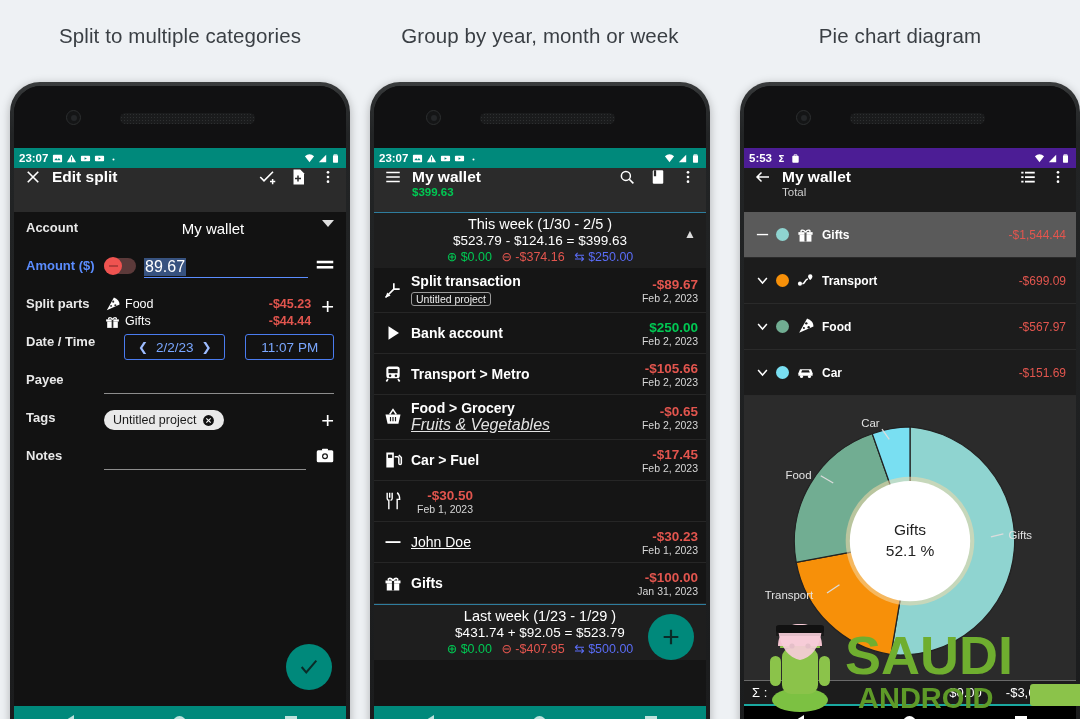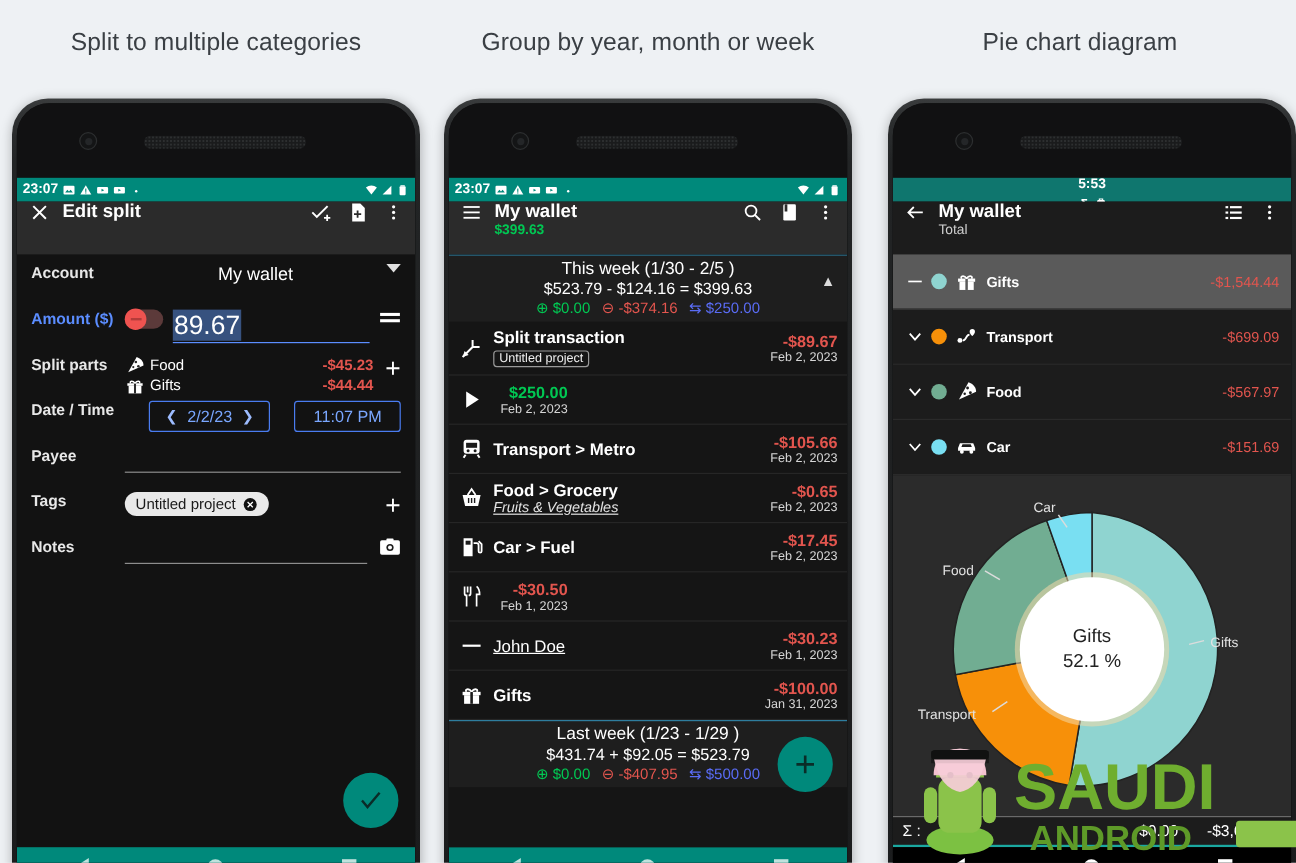--- a/index.html
+++ b/index.html
@@ -54,21 +54,21 @@
          background-image:radial-gradient(#2e3031 0.7px, transparent 0.8px);
          background-size:3px 3px; }
 
   .screen { flex:1 1 auto; background:#121212; position:relative; overflow:hidden;
             display:flex; flex-direction:column; }
 
   
   .statusbar { height:20px; display:flex; align-items:center; padding:0 5px;
                font-size:11.5px; font-weight:bold; color:#fff; gap:4px; flex:0 0 20px;}
   .statusbar.teal { background:#00897b; }
-  .statusbar.black { background:#0f766e;flex-direction:column; }
+  .statusbar.black { background:#4c1d95; }
   .sb-icons { display:flex; align-items:center; gap:3px; }
   .sb-right { margin-left:auto; display:flex; align-items:center; gap:2px; }
   .sico { width:11px; height:11px; display:inline-block; }
 
   
   .appbar { background:#2b2b2b; display:flex; align-items:flex-start; padding:0 10px;
             flex:0 0 44px; height:44px; gap:10px; }
   .appbar.dark { background:#1c1c1c; }
   .appbar-title { color:#fff; font-size:15.5px; font-weight:bold; }
   .appbar-sub { font-size:11.5px; font-weight:bold; }
@@ -83,21 +83,21 @@
   .flabel.accent { color:#5b8dff; }
   .fval { flex:1 1 auto; }
   .acct-name { text-align:center; font-size:15px; color:#fff; }
   .caret { width:0;height:0;border-left:6px solid transparent;border-right:6px solid transparent;
            border-top:7px solid #e0e0e0; margin-left:auto;}
   .toggle { width:32px;height:16px;border-radius:9px;background:#5c3a3a;position:relative;flex:0 0 32px;}
   .toggle:before{content:"";position:absolute;left:0;top:-1px;width:18px;height:18px;border-radius:50%;
                  background:#ef5350;}
   .toggle:after{content:"";position:absolute;left:4.5px;top:7px;width:9px;height:2px;background:#b43c3a;}
   .amount-wrap{flex:1 1 auto;margin:0 8px;border-bottom:1.6px solid #5b8dff;padding-bottom:1px;}
-  .amount-val{display:inline-block;background:#37527f;color:#fff;font-size:22px;padding:0 1px;}
+  .amount-val{display:inline-block;background:#37527f;color:#fff;font-size:16px;padding:0 1px;}
   .eq { width:18px;height:13px;flex:0 0 18px;}
   .splitparts{flex:1 1 auto;}
   .sp-line{display:flex;align-items:center;font-size:12.5px;line-height:17px;}
   .sp-ic{width:17px;height:17px;margin-right:4px;flex:0 0 17px;}
   .sp-name{color:#fff;}
   .sp-amt{margin-left:auto;color:#e2554e;font-weight:bold;}
   .plus{font-size:22px;color:#fff;margin-left:10px;line-height:1;}
   .boxfield{border:1.4px solid #4a7cf0;border-radius:3px;color:#7aa7ff;font-size:13.5px;
             display:flex;align-items:center;justify-content:center;height:26px;gap:8px;}
   .chev{font-size:12px;color:#9dbcff;}
@@ -128,21 +128,21 @@
               text-align:center;position:relative;}
   .gh-title{font-size:14.5px;color:#fff;}
   .gh-sum{font-size:13.5px;color:#fff;margin-top:1px;}
   .gh-detail{font-size:12.5px;margin-top:1px;}
   .gh-chev{position:absolute;right:10px;top:14px;color:#dcdcdc;font-size:12px;}
   .tx{display:flex;align-items:center;padding:5px 8px;border-bottom:1px solid #262626;min-height:41px;}
   .tx-ic{width:22px;height:22px;flex:0 0 22px;margin-right:7px;display:flex;align-items:center;justify-content:center;}
   .tx-main{flex:1 1 auto;min-width:0;}
   .tx-title{font-size:14px;color:#fff;font-weight:bold;}
   .tx-title.plain{font-weight:normal;text-decoration:underline;}
-  .tx-sub{font-size:12px;color:#e3e3e3;font-style:italic;text-decoration:underline;}
+  .tx-sub{font-size:16px;color:#e3e3e3;font-style:italic;text-decoration:underline;}
   .tx-sub.chip2{display:inline-block;border:1.2px solid #9a9a9a;border-radius:3px;
                 padding:0 4px;font-style:normal;text-decoration:none;color:#efefef;font-size:10.5px;}
   .tx-right{text-align:right;flex:0 0 auto;padding-left:6px;}
   .tx-amt{font-size:13.5px;font-weight:bold;}
   .tx-date{font-size:10.5px;color:#d6d6d6;}
   .neg{color:#e2554e;} .pos{color:#00c853;} .blue{color:#5a6cf5;} .grn{color:#00c853;}
   .fab.c2{right:12px;bottom:46px;}
 
   
   .catlist{background:#1c1c1c;flex:0 0 auto;}
@@ -457,20 +457,23 @@
             <div class="tx-date">Feb 2, 2023</div>
           </span>
         </div>
 
         <div class="tx">
           <span class="tx-ic">
                 <svg width="18" height="18" viewBox="0 0 24 24">
                   <path d="M6 3l14 9-14 9z" fill="#fff"></path>
                 </svg>
               </span>
+          <span class="tx-main">
+            <div class="tx-title">Bank account</div>
+          </span>
           <span class="tx-right">
             <div class="tx-amt pos">$250.00</div>
             <div class="tx-date">Feb 2, 2023</div>
           </span>
         </div>
 
         <div class="tx">
           <span class="tx-ic">
                 <svg width="20" height="20" viewBox="0 0 24 24">
                   <rect x="4" y="3" width="16" height="14" rx="3" fill="#fff"></rect>

